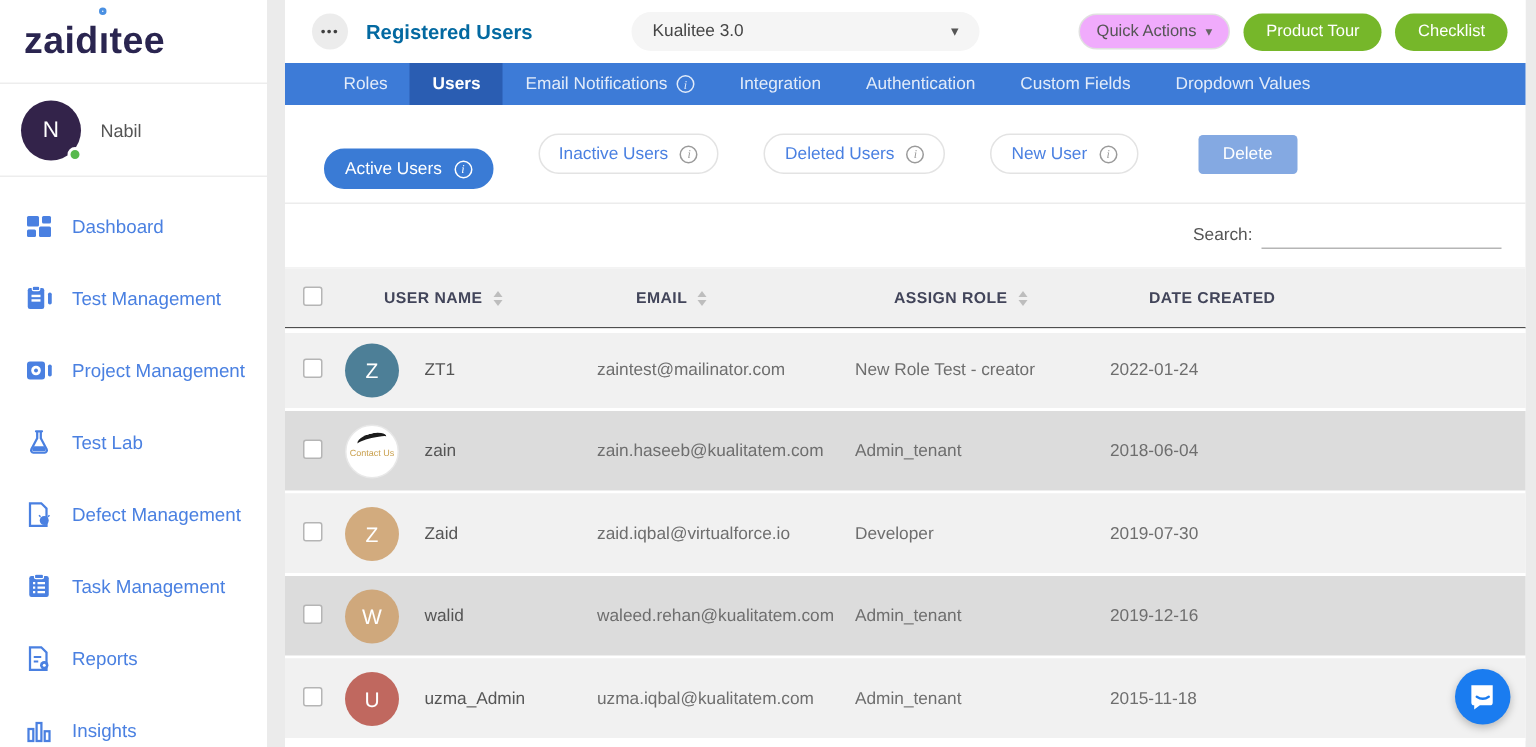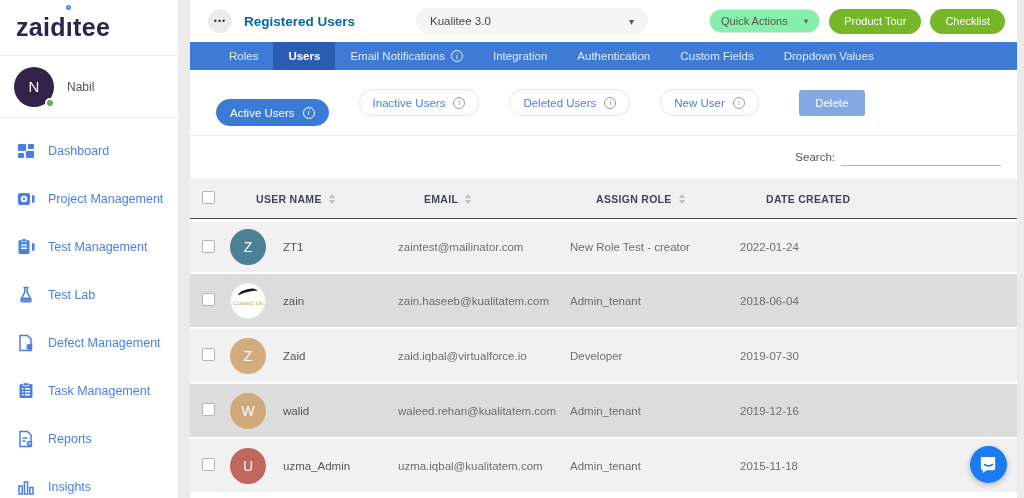--- a/index.html
+++ b/index.html
@@ -31,22 +31,22 @@
   .main-header { height:42px; display:flex; align-items:center; padding:0 12px; background:#fff; }
   .hleft { display:flex; align-items:center; }
   .dots-btn { width:24px; height:24px; border-radius:50%; background:#ececec; color:#3f3f3f;
               display:flex; align-items:center; justify-content:center; font-size:9px; letter-spacing:1px;
               margin:0 12px 0 6px; cursor:pointer; }
   .page-title { font-weight:bold; font-size:13.5px; color:#0369a1; }
   .project-select { margin:0 auto; width:232px; height:26px; background:#f5f5f5; border-radius:13px;
                     display:flex; align-items:center; padding:0 14px; font-size:11.5px; color:#454545; cursor:pointer; }
   .project-caret { margin-left:auto; color:#555; font-size:10px; }
   .hright { display:flex; align-items:center; gap:9px; }
-  .btn-quick { height:24px; border:1px solid #e0e0e0; background:#86efac; border-radius:12px;
-               font-size:11px; color:#555; padding:0 11px; display:flex; align-items:center; gap:16px; cursor:pointer; }
+  .btn-quick { height:24px; border:1px solid #e0e0e0; background:#f0abfc; border-radius:12px;
+               font-size:11px; color:#555; padding:0 11px; display:flex; align-items:center; gap:6px; cursor:pointer; }
   .btn-quick .caret { font-size:9px; color:#666; }
   .btn-green { height:25px; background:#76b72a; color:#fff; border:none; border-radius:13px;
                font-size:11px; padding:0 15px; display:flex; align-items:center; cursor:pointer; }
 
   .nav { height:28px; background:#3d7bd7; display:flex; align-items:stretch; padding-left:24px; }
   .nav-tab { display:flex; align-items:center; gap:6px; padding:0 15px; font-size:11.5px;
              color:rgba(255,255,255,.85); cursor:pointer; }
   .nav-tab.active { background:#2a5db2; color:#fff; font-weight:bold; }
   .info-circle { width:12px; height:12px; border:1px solid currentColor; border-radius:50%;
                  display:flex; align-items:center; justify-content:center;
@@ -126,39 +126,39 @@
                 <rect x="1" y="11" width="6" height="5" rx="1"></rect>
                 <rect x="9" y="9" width="8" height="7" rx="1"></rect>
               </g>
             </svg>
         </span>
         <span>Dashboard</span>
       </div>
       <div class="menu-item">
         <span class="menu-icon">
           <svg viewBox="0 0 18 18">
-              <rect x="1" y="3" width="12" height="12" rx="2" fill="#4a80e1"></rect>
-              <circle cx="7" cy="9" r="3.2" fill="#fff"></circle>
-              <circle cx="7" cy="9" r="1.3" fill="#4a80e1"></circle>
-              <rect x="15" y="5" width="2.5" height="8" rx="1.2" fill="#4a80e1"></rect>
-            </svg>
-        </span>
-        <span>Project Management</span>
-      </div>
-      <div class="menu-item">
-        <span class="menu-icon">
-          <svg viewBox="0 0 18 18">
               <rect x="1.5" y="2" width="11" height="14" rx="1.5" fill="#4a80e1"></rect>
               <rect x="4.5" y="0.8" width="5" height="3" rx="1" fill="#4a80e1" stroke="#fff" stroke-width=".8"></rect>
               <rect x="4" y="6.5" width="6" height="1.6" fill="#fff"></rect>
               <rect x="4" y="9.5" width="6" height="1.6" fill="#fff"></rect>
               <rect x="15" y="5" width="2.5" height="8" rx="1.2" fill="#4a80e1"></rect>
             </svg>
         </span>
         <span>Test Management</span>
+      </div>
+      <div class="menu-item">
+        <span class="menu-icon">
+          <svg viewBox="0 0 18 18">
+              <rect x="1" y="3" width="12" height="12" rx="2" fill="#4a80e1"></rect>
+              <circle cx="7" cy="9" r="3.2" fill="#fff"></circle>
+              <circle cx="7" cy="9" r="1.3" fill="#4a80e1"></circle>
+              <rect x="15" y="5" width="2.5" height="8" rx="1.2" fill="#4a80e1"></rect>
+            </svg>
+        </span>
+        <span>Project Management</span>
       </div>
       <div class="menu-item">
         <span class="menu-icon">
           <svg viewBox="0 0 18 18">
               <path d="M7 1.5h4M7.8 2v4.2L3.9 13.5c-.5 1 .2 2.2 1.3 2.2h7.6c1.1 0 1.8-1.2 1.3-2.2L10.2 6.2V2" fill="none" stroke="#4a80e1" stroke-width="1.5" stroke-linecap="round"></path>
               <path d="M5.5 11.5h7l1 2.2c.2.5-.1 1-.6 1H5.1c-.5 0-.8-.5-.6-1z" fill="#4a80e1"></path>
             </svg>
         </span>
         <span>Test Lab</span>
       </div>

